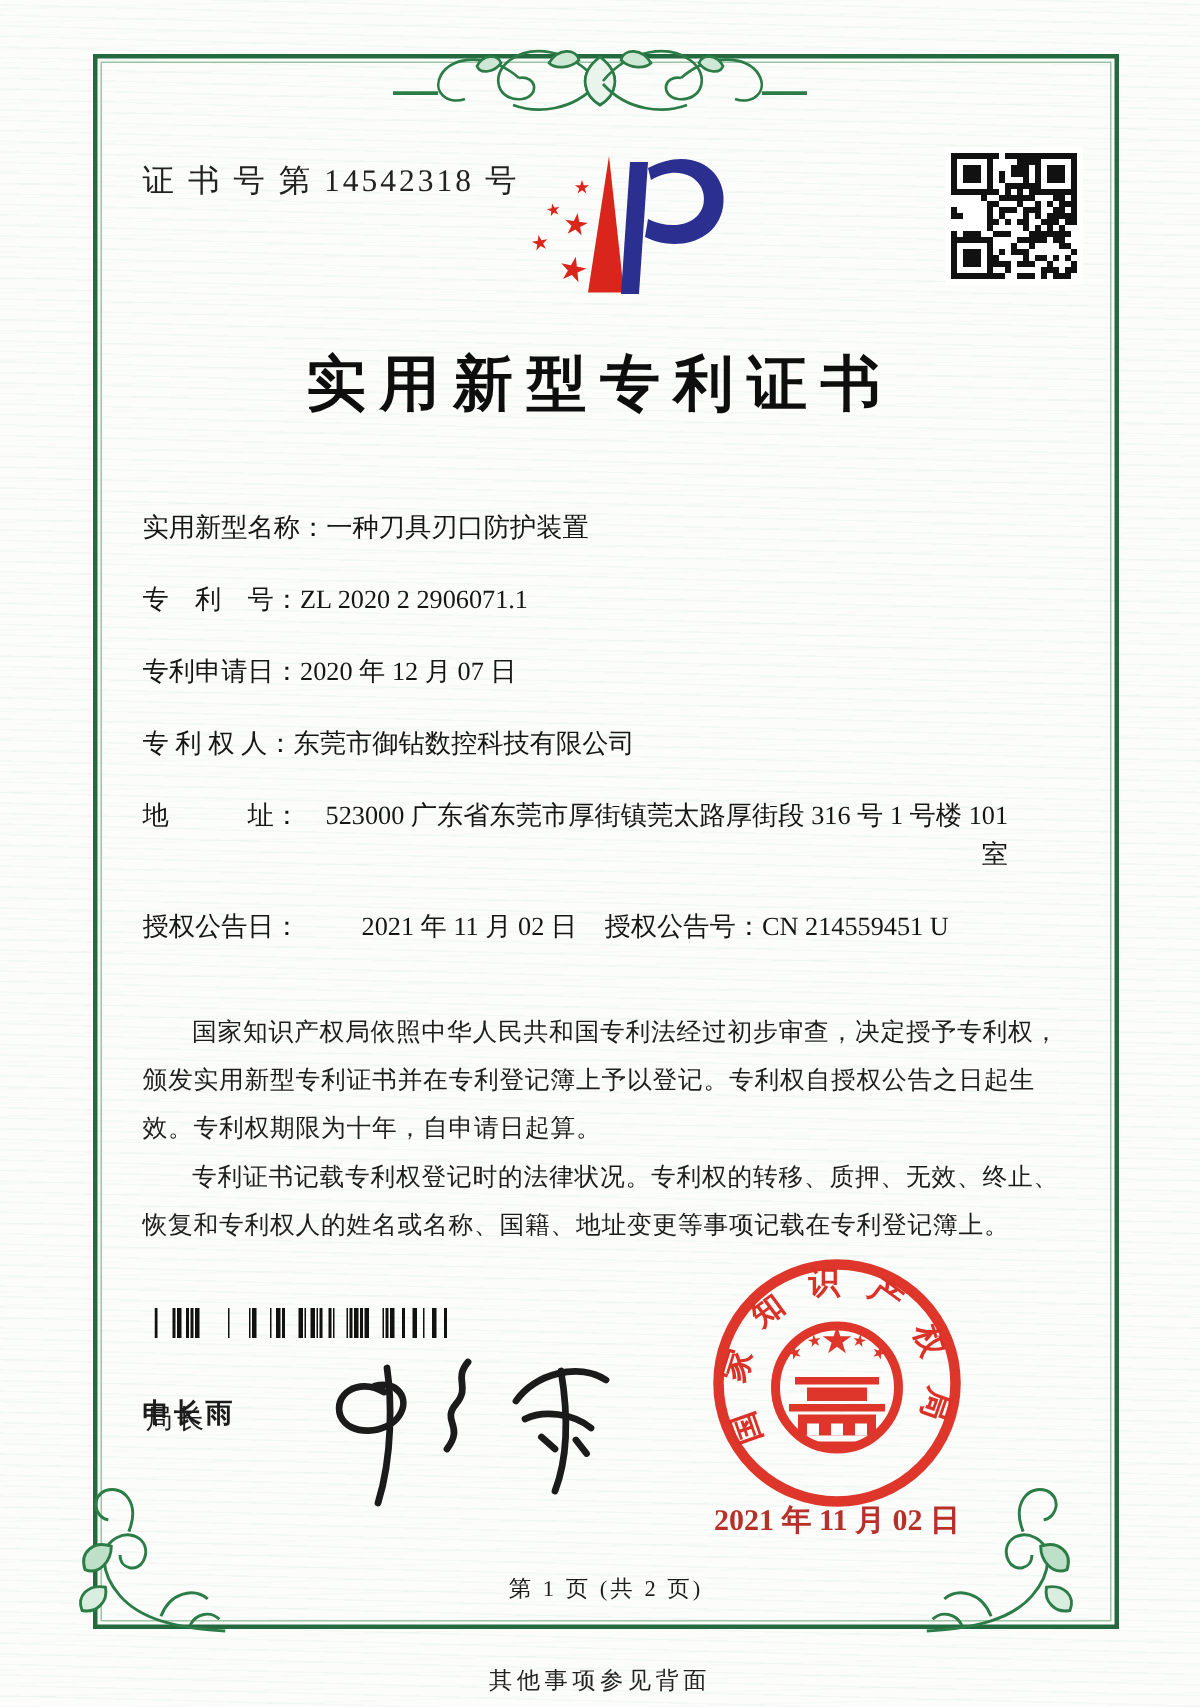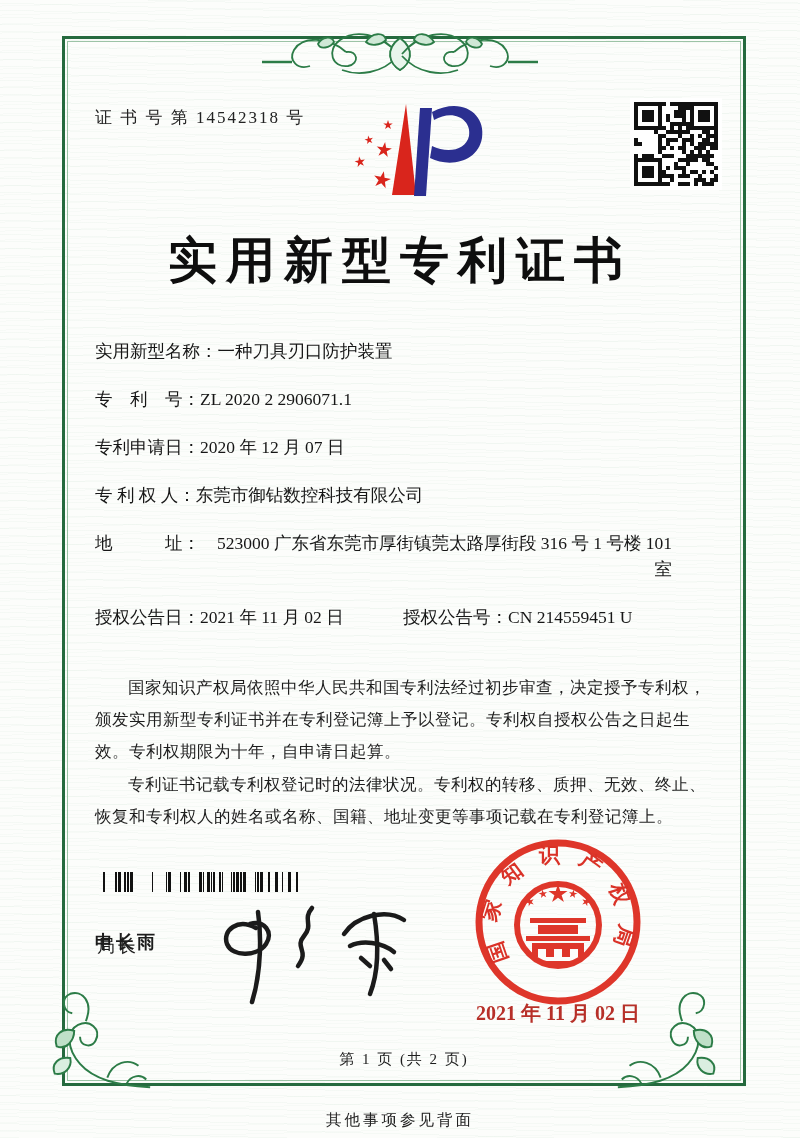--- a/index.html
+++ b/index.html
@@ -19,35 +19,35 @@
   .frame{
     position:absolute;left:62px;top:36px;right:54px;bottom:52px;
     border:3px solid #256a3e;
   }
   .frame::after{
     content:"";position:absolute;inset:2px;border:1px solid #9cc3a6;
   }
   .orn{position:absolute;}
   .cert-no{
     position:absolute;left:95px;top:106px;
-    font-size:17px;letter-spacing:2px;color:#222;
+    font-size:21px;letter-spacing:2px;color:#222;
   }
   .logo{position:absolute;left:336px;top:92px;}
   .qr{position:absolute;left:630px;top:98px;width:92px;height:92px;background:#fff;}
   .title{
     position:absolute;left:0;right:0;top:228px;text-align:center;
-    font-size:49px;font-weight:700;letter-spacing:9px;color:#0e0e0e;
+    font-size:40px;font-weight:700;letter-spacing:9px;color:#0e0e0e;
   }
   .fields{position:absolute;left:95px;top:338px;width:620px;font-size:17.5px;}
   .field-row{display:flex;line-height:26px;margin-bottom:22px;color:#161616;text-align:right;}
   .field-row .lbl{white-space:pre;flex:0 0 auto;}
   .field-row .val{flex:0 1 auto;}
   .field-row.addr .val{max-width:472px;}
   .grant-row{display:flex;line-height:26px;color:#161616;}
-  .grant-left{flex:0 0 308px;display:flex;}
+  .grant-left{flex:0 0 308px;display:flex;gap:41px;}
   .grant-right{display:flex;}
   .paragraphs{
     position:absolute;left:95px;top:672px;width:616px;
     font-size:16.5px;line-height:1.95;letter-spacing:0.5px;color:#1d1d1d;
   }
   .paragraphs p{margin:0;text-indent:2em;}
   .barcode{position:absolute;left:103px;top:872px;}
   .sign-title{position:absolute;left:97px;top:934px;font-size:18px;letter-spacing:3px;}
   .sign-name{position:absolute;left:95px;top:930px;font-size:18px;letter-spacing:3px;font-weight:bold;}
   .signature{position:absolute;left:198px;top:898px;}

